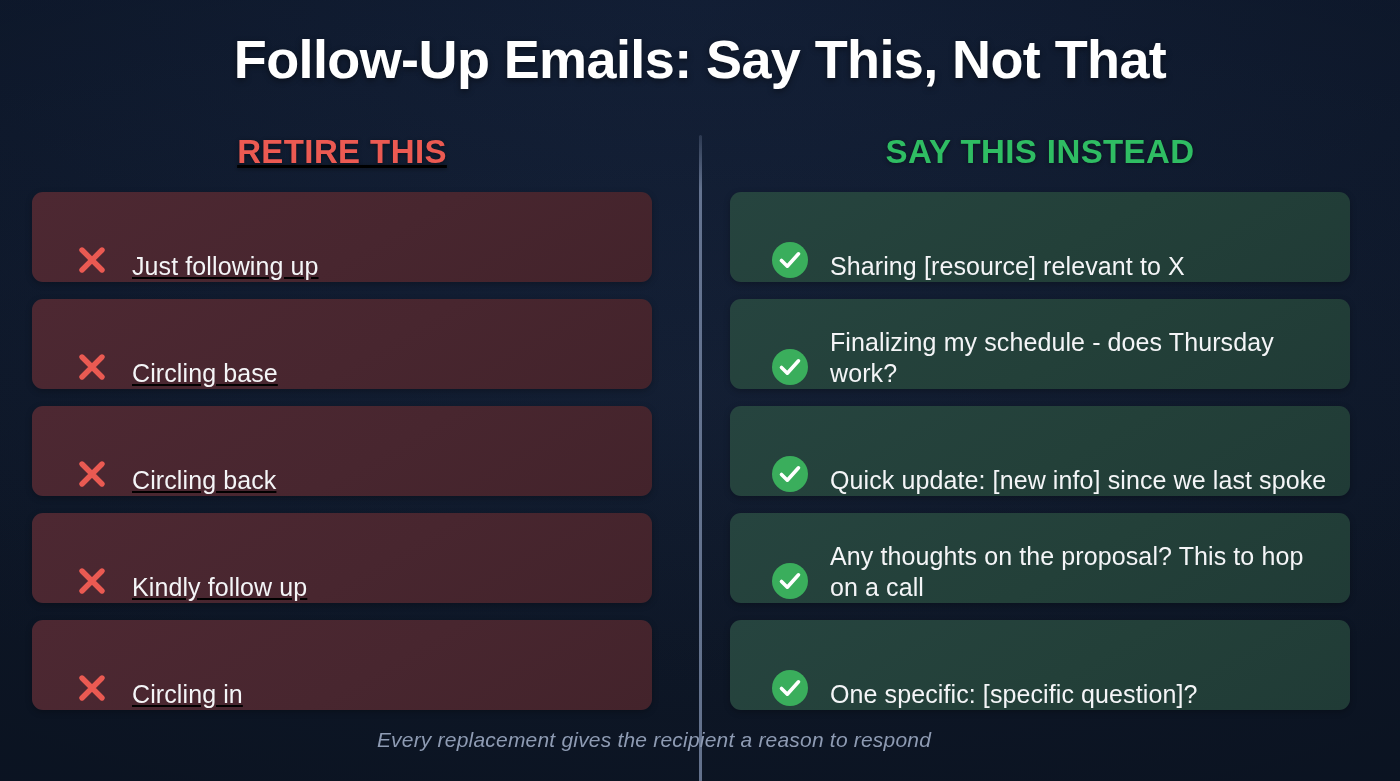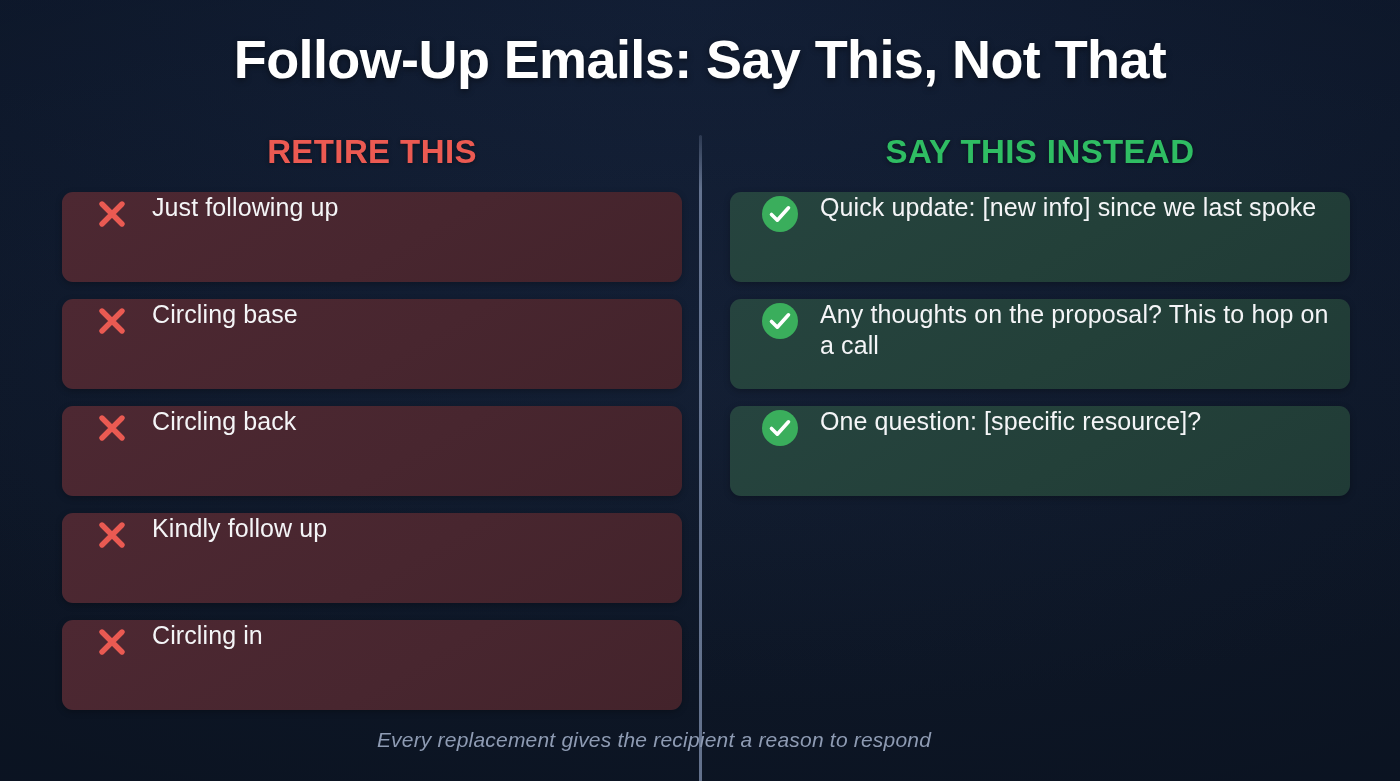--- a/index.html
+++ b/index.html
@@ -73,21 +73,21 @@
       rgba(120,136,166,0.80) 92%,
       rgba(120,136,166,0.25) 100%);
     z-index: 4;
   }
 
   .col {
     position: absolute;
     top: 0;
     width: 620px;
   }
-  .col-left  { left: 62px; }
+  .col-left  { left: 32px; text-decoration: underline; }
   .col-right { left: 730px; }
 
   .col-header {
     height: 48px;
     line-height: 44px;
     font-size: 33px;
     font-weight: bold;
     letter-spacing: 0.4px;
     text-align: center;
     white-space: nowrap;
@@ -101,22 +101,22 @@
     flex-direction: column;
     gap: 17px;
   }
 
   .card {
     position: relative;
     box-sizing: border-box;
     height: 90px;
     border-radius: 11px;
     display: flex;
-    align-items: flex-start;
-    padding: 0 20px 0 28px;
+    align-items: flex-end;
+    padding: 0 20px 0 38px;
     box-shadow: 0 2px 6px rgba(0,0,0,0.25);
   }
   .card.bad {
     background: linear-gradient(150deg, #4d2832 0%, #48262f 55%, #43232b 100%);
   }
   .card.good {
     background: linear-gradient(150deg, #26443f 0%, #234039 55%, #203b36 100%);
   }
 
   .icon-slot {
@@ -213,21 +213,39 @@
         </div>
 
       </div>
     </div>
 
     <div class="col col-right">
       <div class="col-header good">SAY THIS INSTEAD</div>
 
       <div class="cards">
 
-
+        <div class="card good">
+          <span class="icon-slot">
+            <svg width="38" height="38" viewBox="0 0 38 38" aria-hidden="true">
+              <circle cx="19" cy="19" r="18" fill="#3aae5c"></circle>
+              <path d="M10.5 19.5 L16.3 25.2 L27.5 12.8" stroke="#ffffff" stroke-width="3.6" stroke-linecap="round" stroke-linejoin="round" fill="none"></path>
+            </svg>
+          </span>
+          <span class="card-text">Sharing [resource] relevant to X</span>
+        </div>
+
+        <div class="card good">
+          <span class="icon-slot">
+            <svg width="38" height="38" viewBox="0 0 38 38" aria-hidden="true">
+              <circle cx="19" cy="19" r="18" fill="#3aae5c"></circle>
+              <path d="M10.5 19.5 L16.3 25.2 L27.5 12.8" stroke="#ffffff" stroke-width="3.6" stroke-linecap="round" stroke-linejoin="round" fill="none"></path>
+            </svg>
+          </span>
+          <span class="card-text">Finalizing my schedule - does Thursday work?</span>
+        </div>
 
         <div class="card good">
           <span class="icon-slot">
             <svg width="38" height="38" viewBox="0 0 38 38" aria-hidden="true">
               <circle cx="19" cy="19" r="18" fill="#3aae5c"></circle>
               <path d="M10.5 19.5 L16.3 25.2 L27.5 12.8" stroke="#ffffff" stroke-width="3.6" stroke-linecap="round" stroke-linejoin="round" fill="none"></path>
             </svg>
           </span>
           <span class="card-text">Quick update: [new info] since we last spoke</span>
         </div>
@@ -242,21 +260,21 @@
           <span class="card-text">Any thoughts on the proposal? This to hop on a call</span>
         </div>
 
         <div class="card good">
           <span class="icon-slot">
             <svg width="38" height="38" viewBox="0 0 38 38" aria-hidden="true">
               <circle cx="19" cy="19" r="18" fill="#3aae5c"></circle>
               <path d="M10.5 19.5 L16.3 25.2 L27.5 12.8" stroke="#ffffff" stroke-width="3.6" stroke-linecap="round" stroke-linejoin="round" fill="none"></path>
             </svg>
           </span>
-          <span class="card-text">One question: [specific resource]?</span>
+          <span class="card-text">One specific: [specific question]?</span>
         </div>
 
       </div>
     </div>
 
   </div>
 
   <div class="footer">Every replacement gives the recipient a reason to respond</div>
 
 </div>

